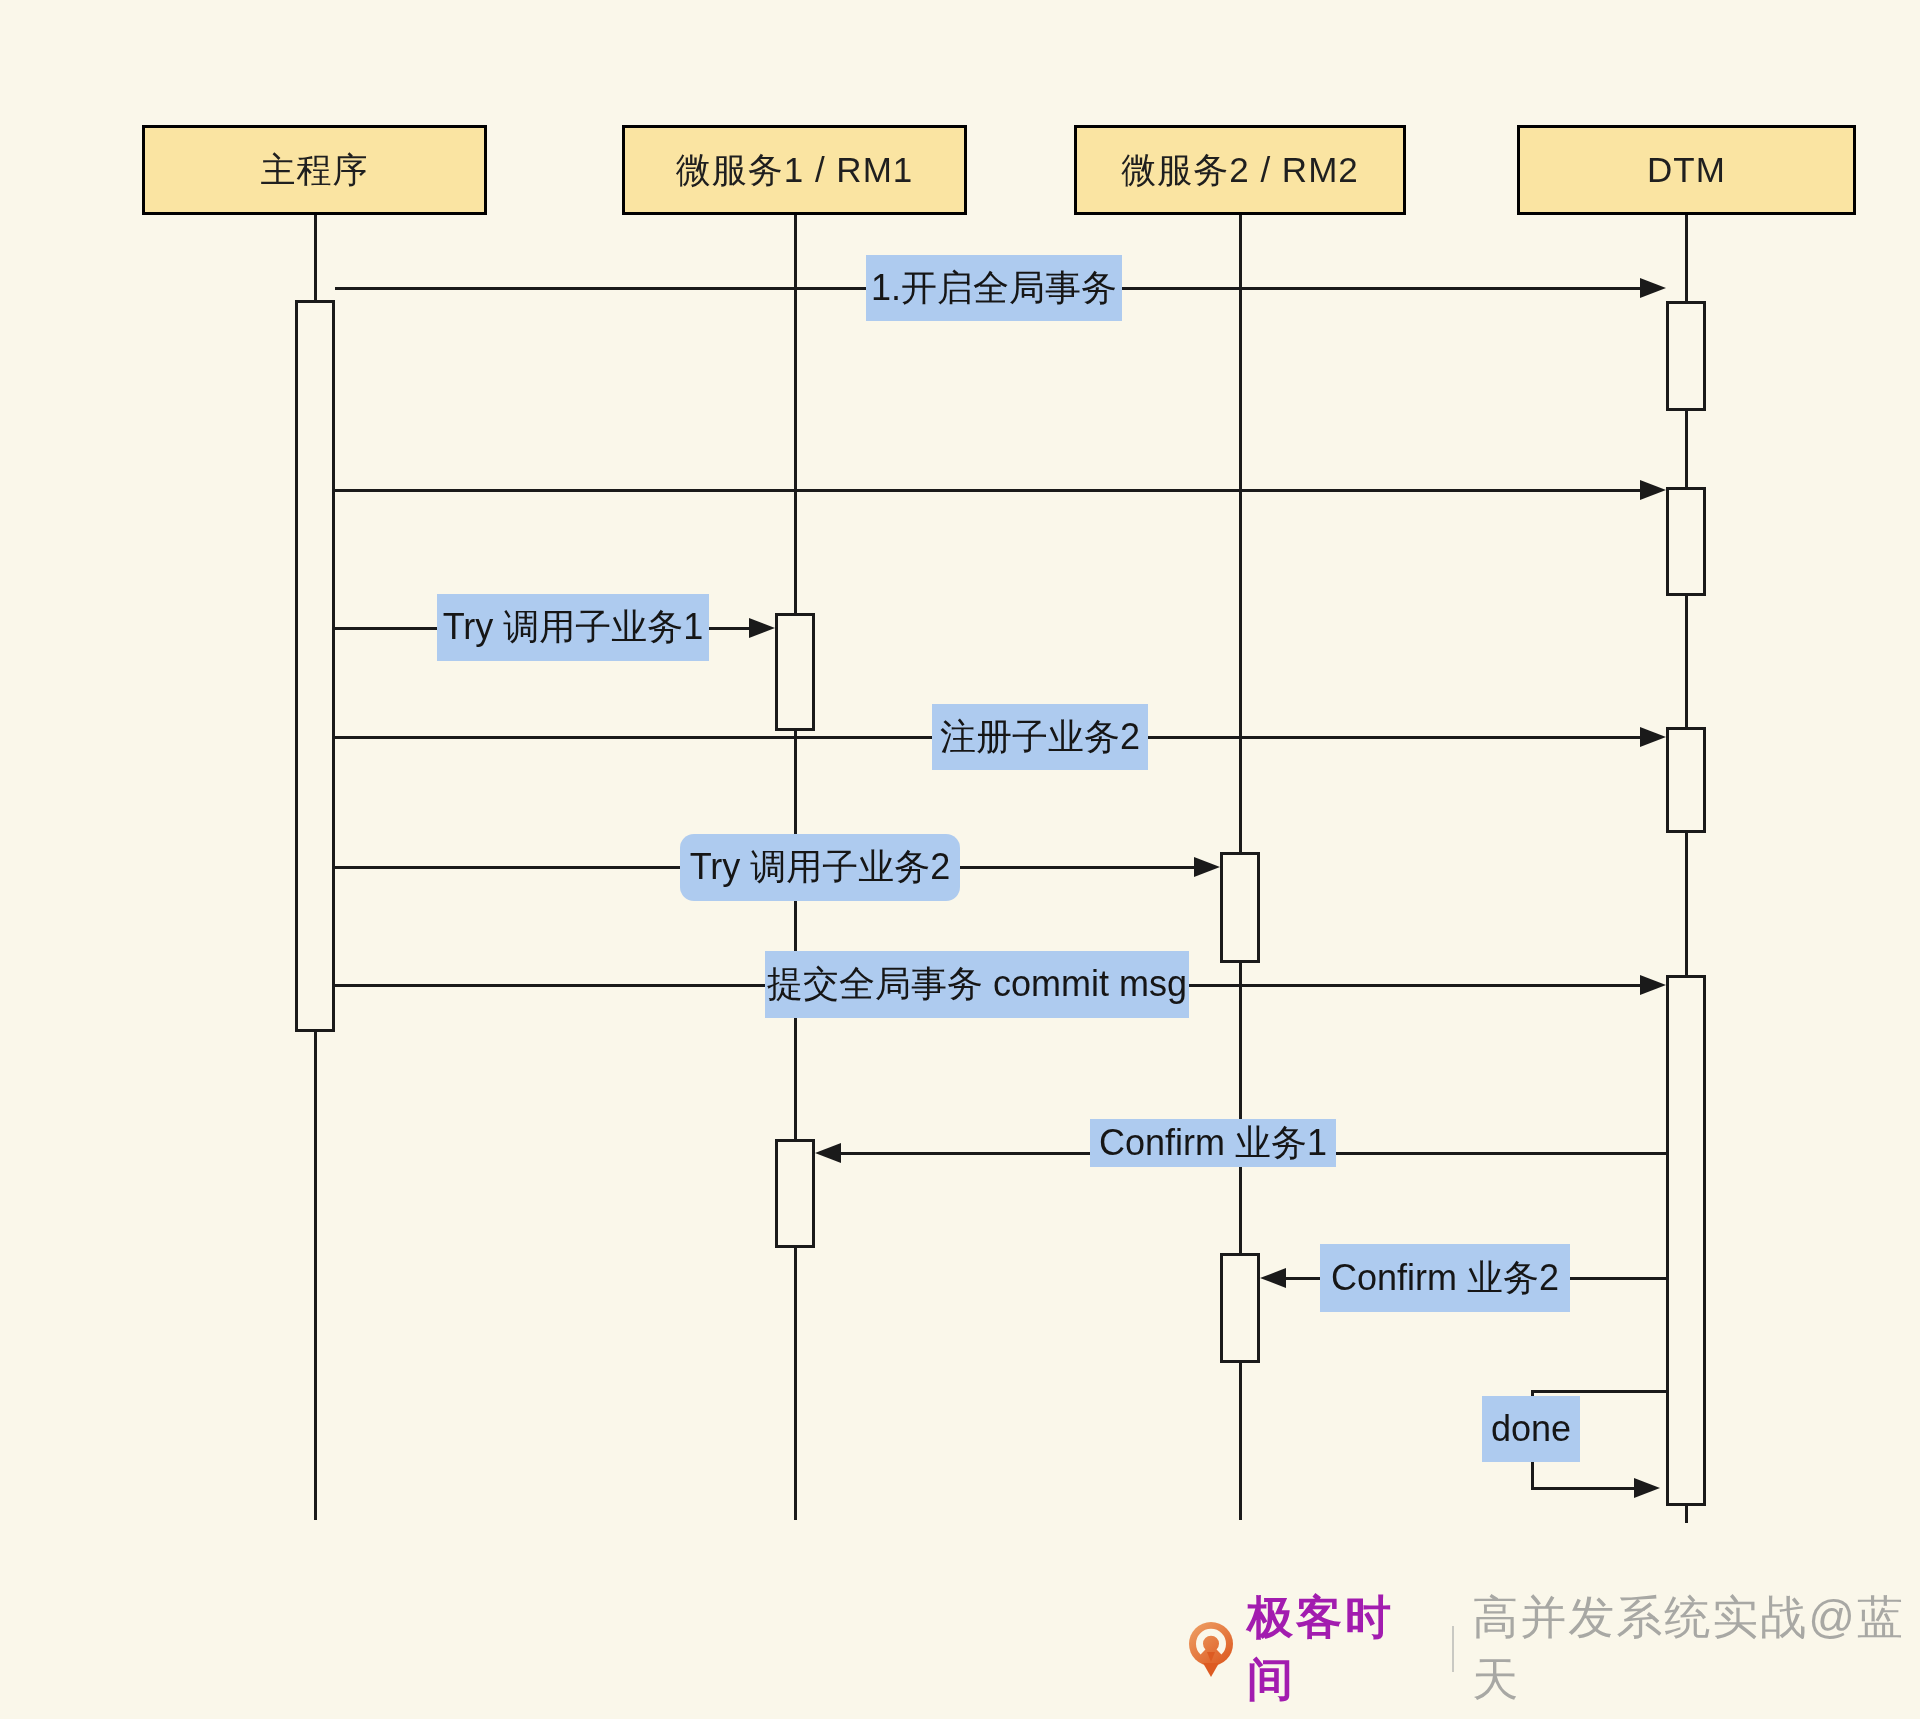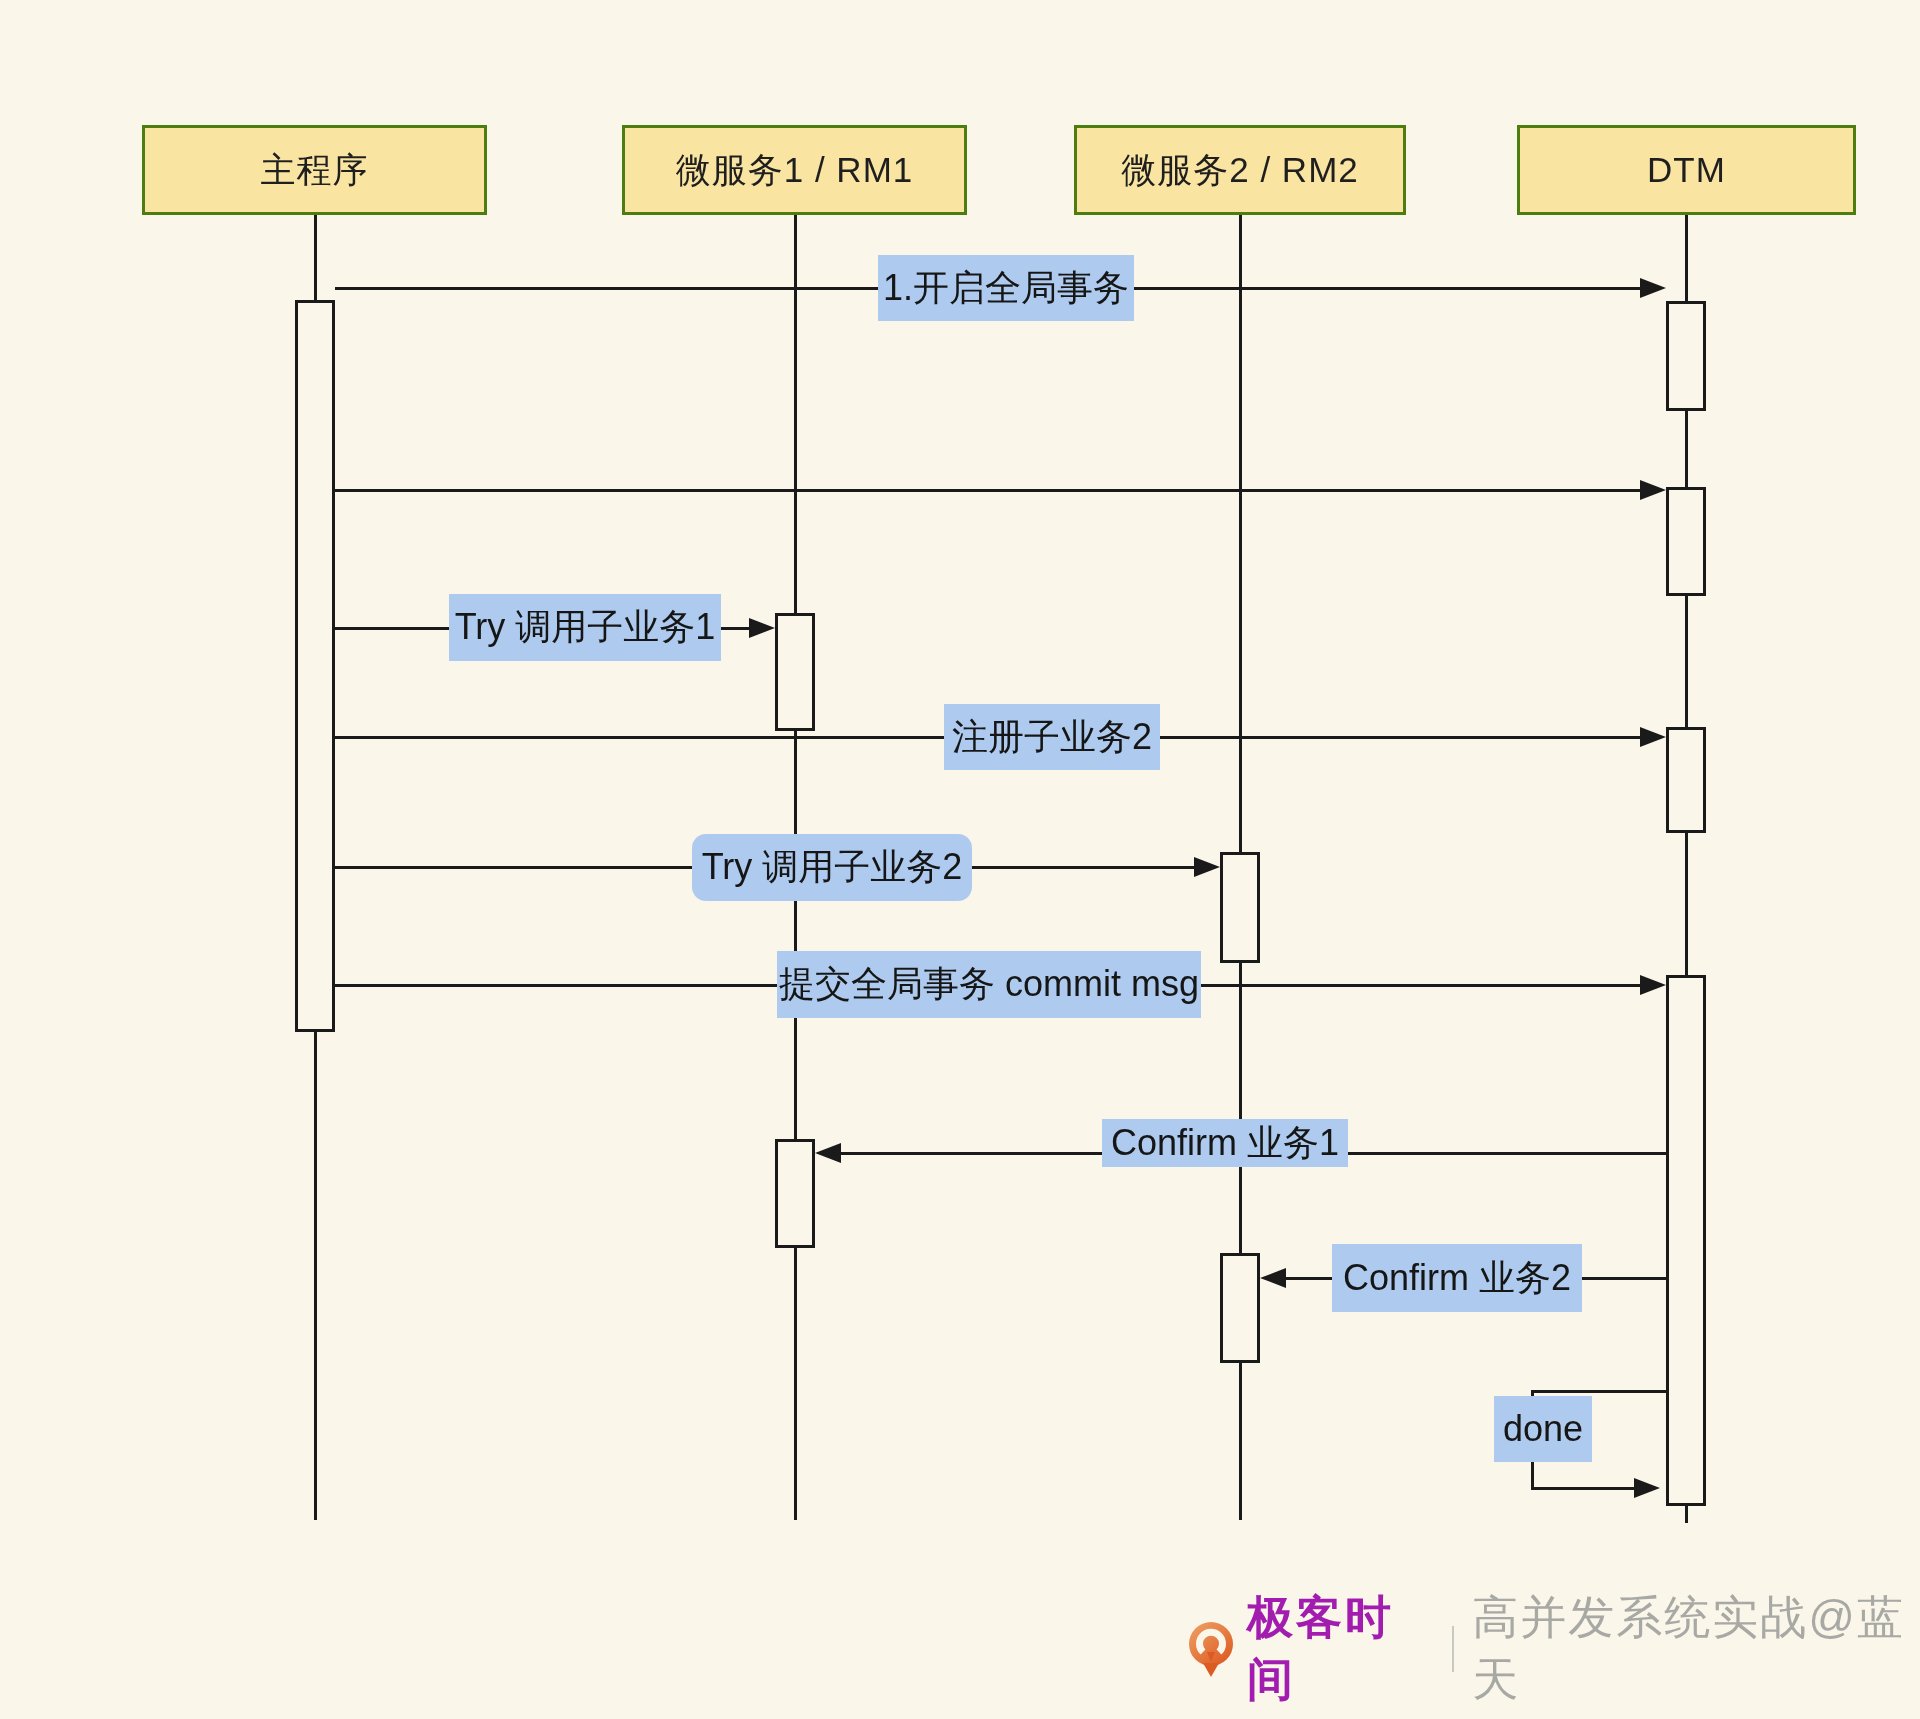--- a/index.html
+++ b/index.html
@@ -1,42 +1,42 @@
 <!DOCTYPE html>
 <html><head>
 <meta charset="utf-8">
 <style>
   html,body{margin:0;padding:0;background:#faf7ea;}
   .canvas{
     position:relative;width:1920px;height:1719px;background:#faf7ea;
     font-family:"Liberation Sans","DejaVu Sans",sans-serif;overflow:hidden;
   }
   .pbox{
-    position:absolute;height:84px;background:#fae4a2;border:3px solid #4d7c0f;
+    position:absolute;height:84px;background:#fae4a2;border:3px solid #000000;
     display:flex;align-items:center;justify-content:center;
     font-size:35px;font-weight:500;color:#1f1f1f;z-index:3;letter-spacing:1px;
   }
   .lifeline{position:absolute;width:3px;background:#1a1a1a;z-index:1;}
   .act{
     position:absolute;width:34px;background:#faf7ea;border:3px solid #1a1a1a;z-index:2;
   }
   .mline{position:absolute;height:3px;background:#1a1a1a;z-index:2;}
   .vline{position:absolute;width:3px;background:#1a1a1a;z-index:2;}
   .head-r{
     position:absolute;width:0;height:0;z-index:2;
     border-left:26px solid #1a1a1a;border-top:10px solid transparent;border-bottom:10px solid transparent;
   }
   .head-l{
     position:absolute;width:0;height:0;z-index:2;
     border-right:26px solid #1a1a1a;border-top:10px solid transparent;border-bottom:10px solid transparent;
   }
   .mlabel{
     position:absolute;background:#aecbef;color:#161616;
     display:flex;align-items:center;justify-content:center;
-    font-size:36px;z-index:4;white-space:nowrap;margin-left:12px;
+    font-size:36px;z-index:4;white-space:nowrap;
   }
   .footer{
     position:absolute;left:1185px;top:1618px;height:62px;
     display:flex;align-items:center;z-index:5;
   }
   .footer .brand{font-size:46px;font-weight:600;color:#a21caf;letter-spacing:3px;margin-left:10px;}
   .footer .divider{width:3px;height:46px;background:#c9c9c3;margin:0 18px 0 22px;}
   .footer .credit{font-size:46px;font-weight:400;color:#a8a8a4;letter-spacing:2px;}
 </style>
 </head>

